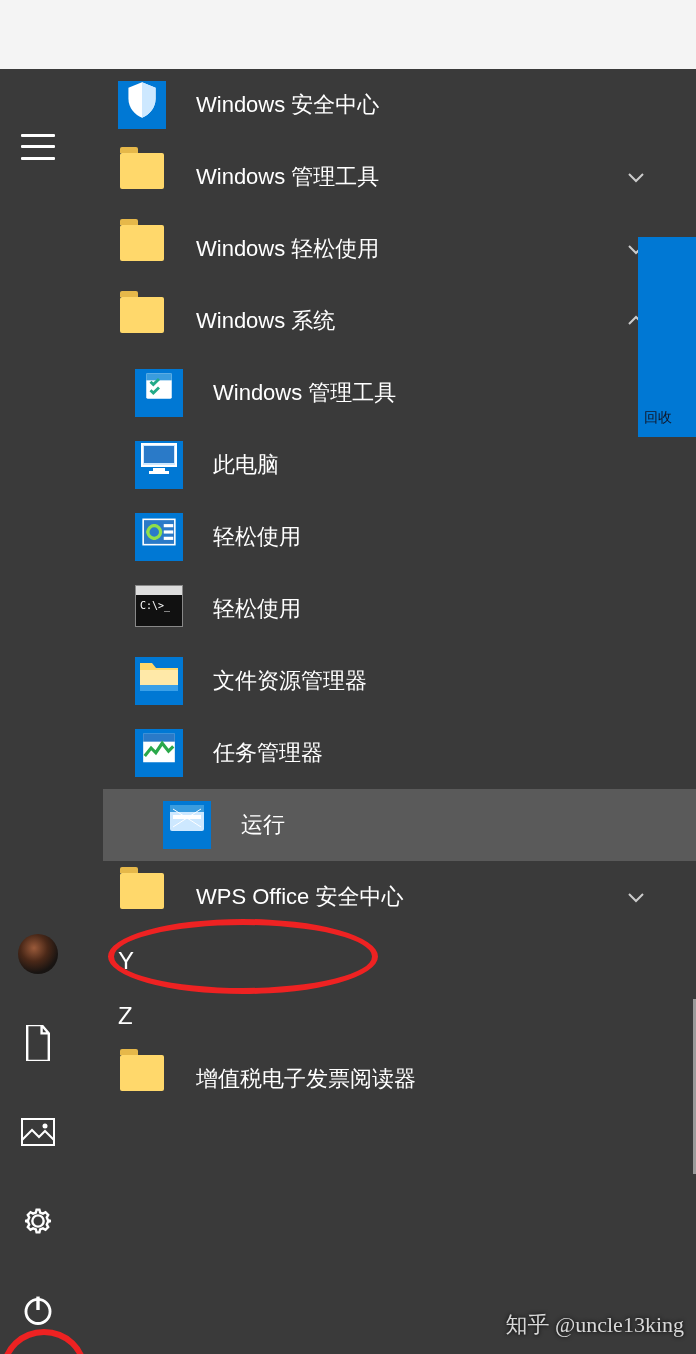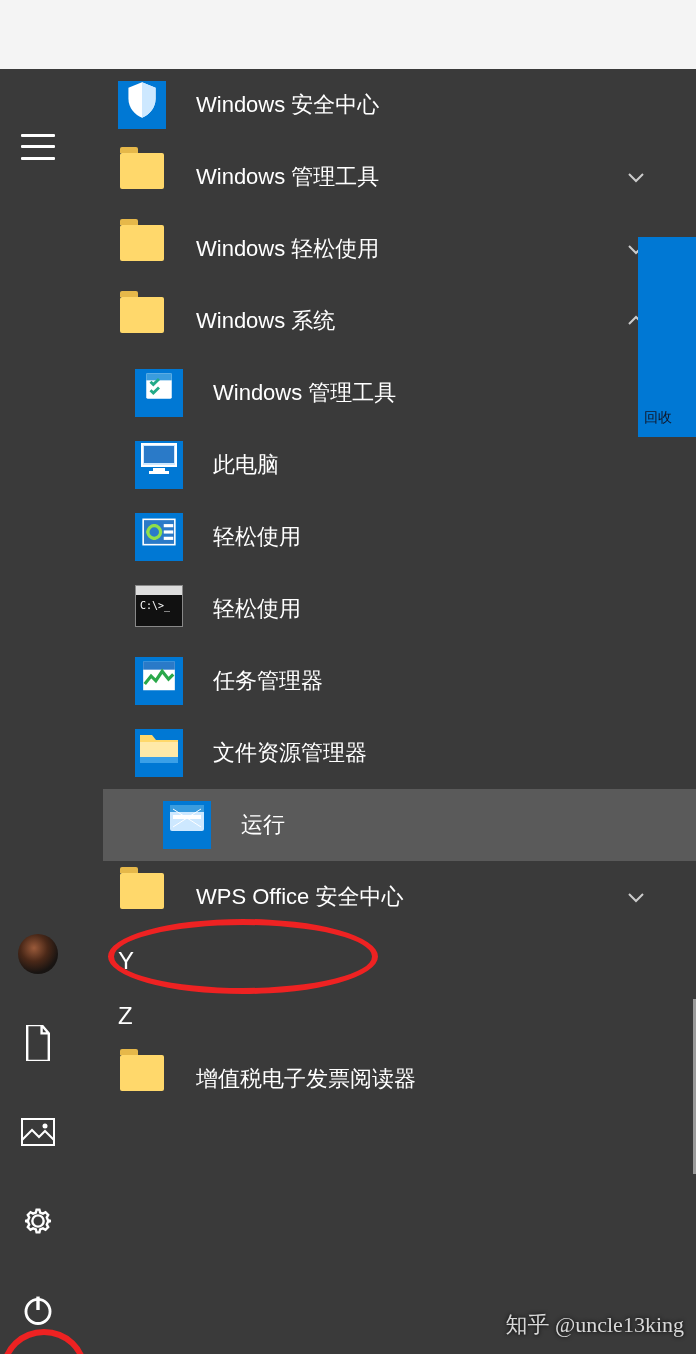--- a/index.html
+++ b/index.html
@@ -288,37 +288,37 @@
         <div class="icon-tile">
           <div style="width:48px;height:42px;background:#111;border:1px solid #888;position:relative">
             <div style="height:9px;background:#ddd"></div>
             <div style="position:absolute;left:4px;top:14px;color:#fff;font-size:10px;font-family:monospace">C:\&gt;_</div>
           </div>
         </div>
         <span>轻松使用</span>
       </div>
       <div class="app-row indent">
         <div class="icon-tile blue">
+          <svg width="42" height="36" viewBox="0 0 42 36">
+            <path d="M2 6h12l4 5h22v22H2z" fill="#ffd86b"></path>
+            <rect x="2" y="13" width="38" height="20" fill="#ffe9a8"></rect>
+            <rect x="2" y="28" width="38" height="6" fill="#3aa0e8"></rect>
+          </svg>
+        </div>
+        <span>文件资源管理器</span>
+      </div>
+      <div class="app-row indent">
+        <div class="icon-tile blue">
           <svg width="38" height="38" viewBox="0 0 24 24">
             <rect x="2" y="3" width="20" height="18" fill="#fff"></rect>
             <rect x="2" y="3" width="20" height="5" fill="#2a7ac8"></rect>
             <path d="M3 17 L7 12 L10 15 L14 9 L18 14 L21 11" fill="none" stroke="#2aa84a" stroke-width="2"></path>
           </svg>
         </div>
         <span>任务管理器</span>
-      </div>
-      <div class="app-row indent">
-        <div class="icon-tile blue">
-          <svg width="42" height="36" viewBox="0 0 42 36">
-            <path d="M2 6h12l4 5h22v22H2z" fill="#ffd86b"></path>
-            <rect x="2" y="13" width="38" height="20" fill="#ffe9a8"></rect>
-            <rect x="2" y="28" width="38" height="6" fill="#3aa0e8"></rect>
-          </svg>
-        </div>
-        <span>文件资源管理器</span>
       </div>
       <div class="app-row indent hovered">
         <div class="icon-tile blue">
           <svg width="40" height="34" viewBox="0 0 40 34">
             <rect x="3" y="4" width="34" height="26" fill="#cde8ff" rx="2"></rect>
             <rect x="3" y="4" width="34" height="7" fill="#3a9cde"></rect>
             <path d="M6 8 L34 26 M6 26 L34 8" stroke="#fff" stroke-width="1"></path>
             <rect x="6" y="14" width="28" height="4" fill="#fff"></rect>
           </svg>
         </div>

